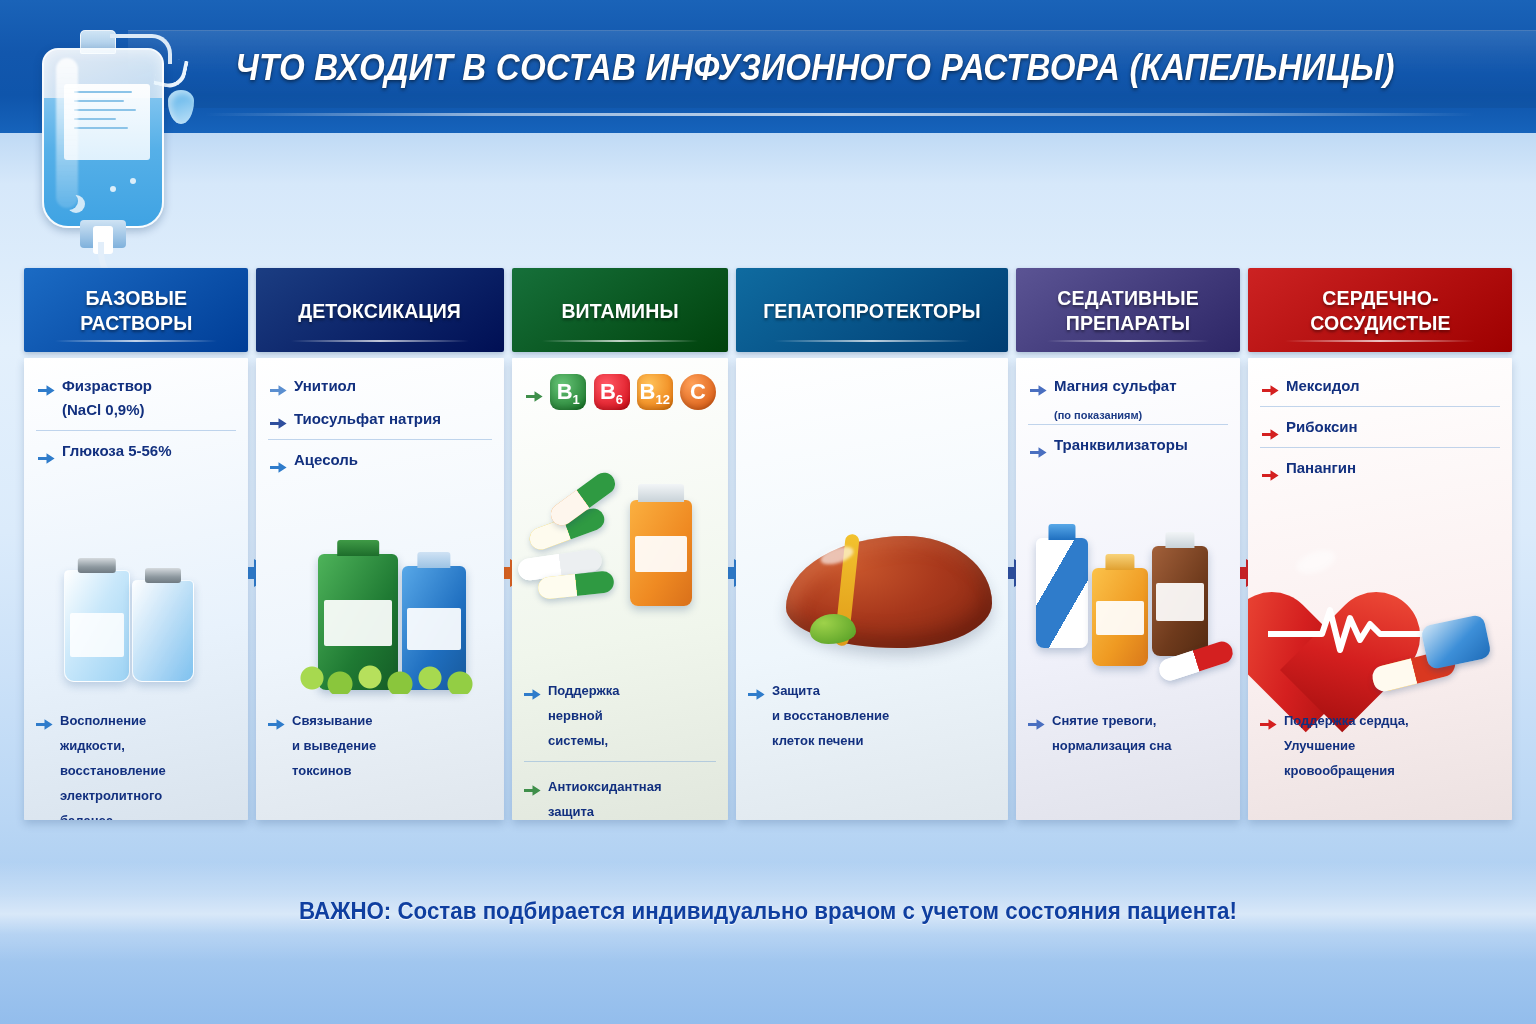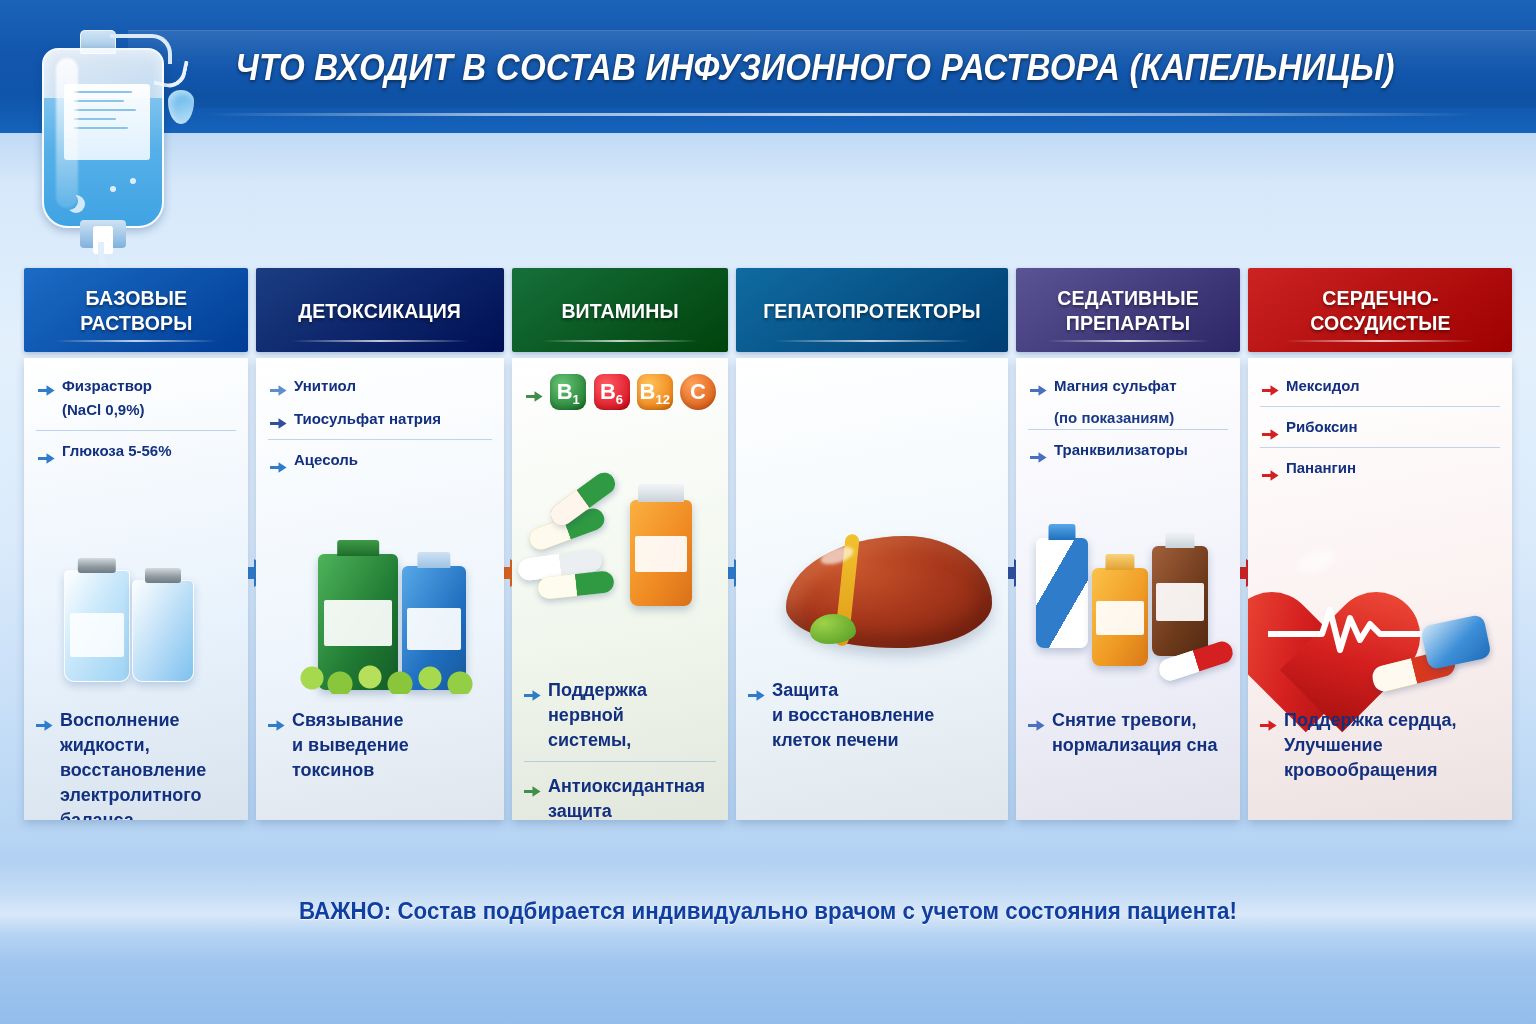--- a/index.html
+++ b/index.html
@@ -142,30 +142,30 @@
   }
   .items { position: absolute; left: 0; top: 12px; width: 100%; padding: 0 12px; }
   .item {
     display: flex; align-items: flex-start; gap: 7px;
     padding: 4px 0 5px 2px;
     color: #12307f; font-size: 15px; font-weight: bold; line-height: 24px;
   }
   .item.sep { border-top: 1px solid rgba(120,165,215,0.45); margin-top: 3px; padding-top: 8px; align-items: center; }
   .item .txt { white-space: pre-line; }
   .note {
-    color: #1b3a85; font-size: 15px; font-weight: bold; padding: 6px 0 0 26px;
+    color: #1b3a85; font-size: 11px; font-weight: bold; padding: 6px 0 0 26px;
   }
   .arrow-g {
     flex: 0 0 auto; margin-top: 6px;
     width: 17px; height: 13px; display: block;
   }
   .bottoms { position: absolute; left: 0; width: 100%; padding: 0 12px; }
   .bottom-item {
     display: flex; align-items: flex-start; gap: 7px;
-    color: #12307f; font-size: 18px; font-weight: bold; line-height: 25px;
+    color: #12307f; font-size: 13px; font-weight: bold; line-height: 25px;
     padding-bottom: 4px;
   }
   .bottom-item.sep { border-top: 1px solid rgba(120,165,215,0.45); margin-top: 4px; padding-top: 12px; }
   .bottom-item .txt { white-space: pre-line; }
 
   
   .vit-row { display: flex; align-items: center; gap: 4px; padding: 4px 0 2px 2px; justify-content: space-between; }
   .vit {
     width: 36px; height: 36px; border-radius: 9px;
     display: flex; align-items: baseline; justify-content: center;

